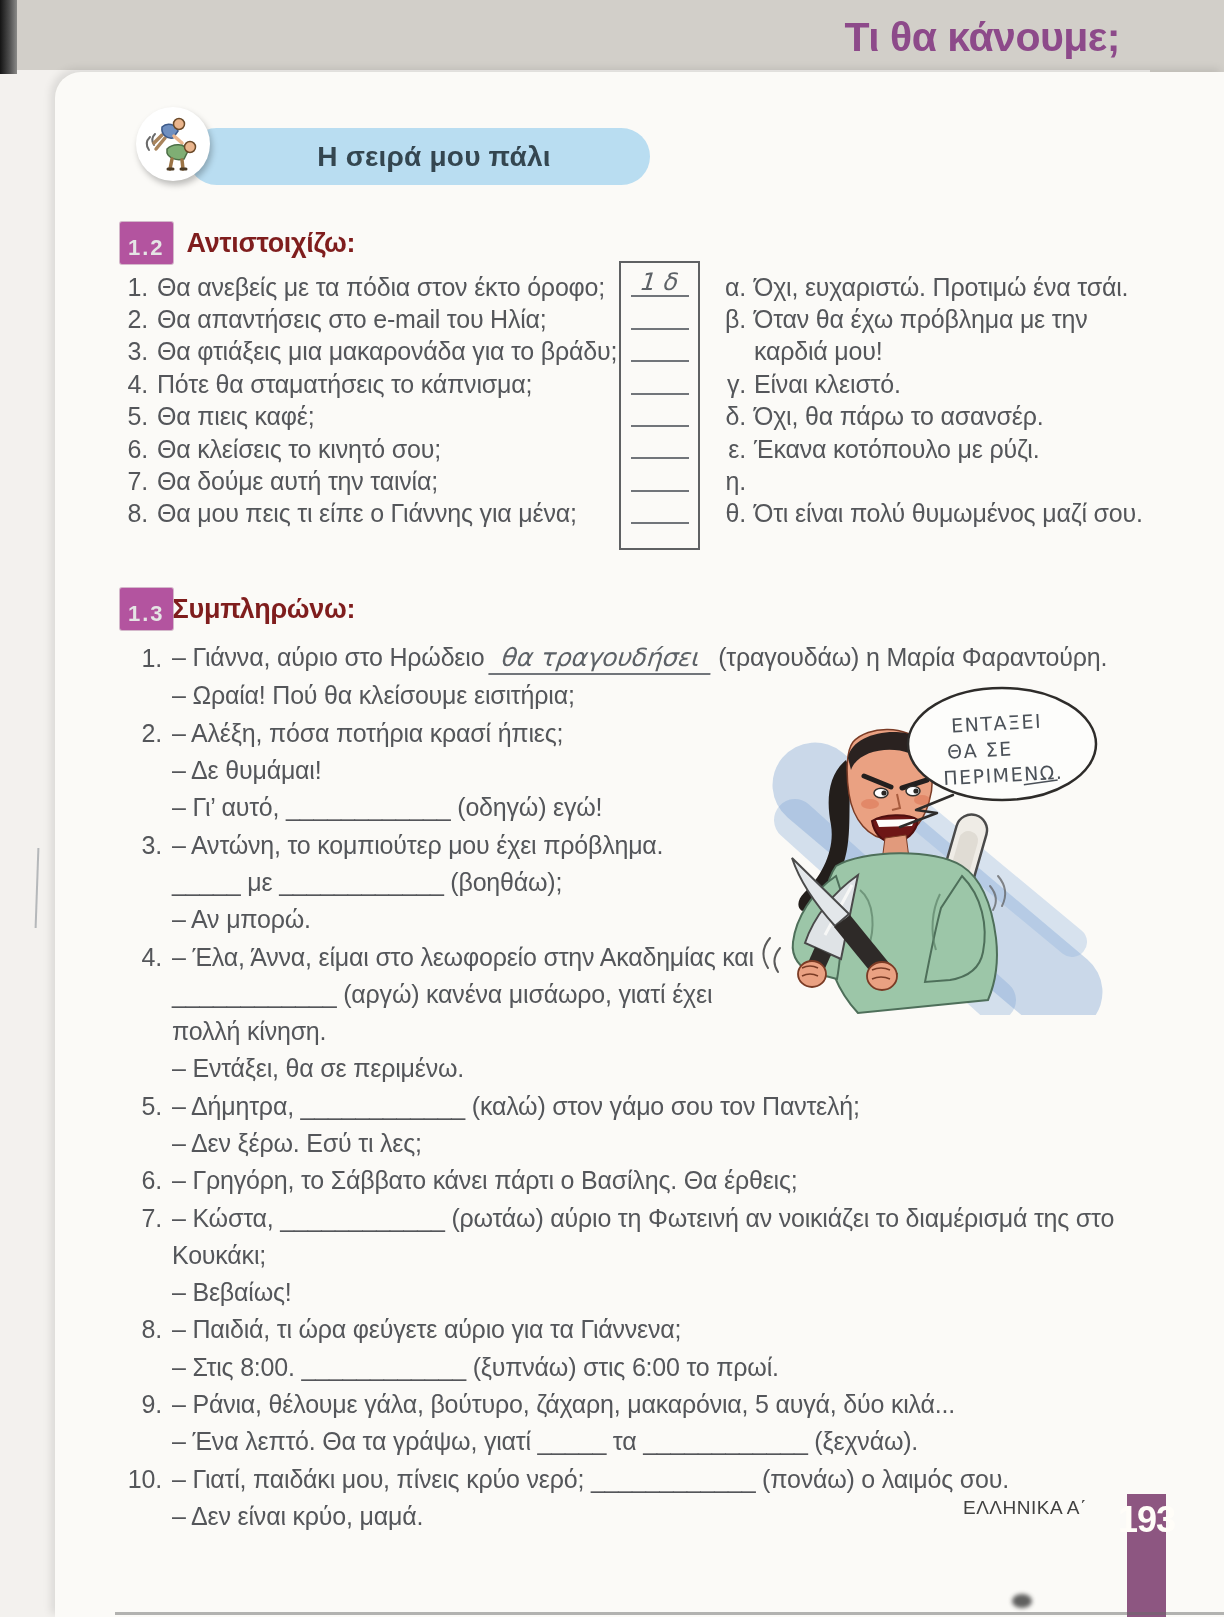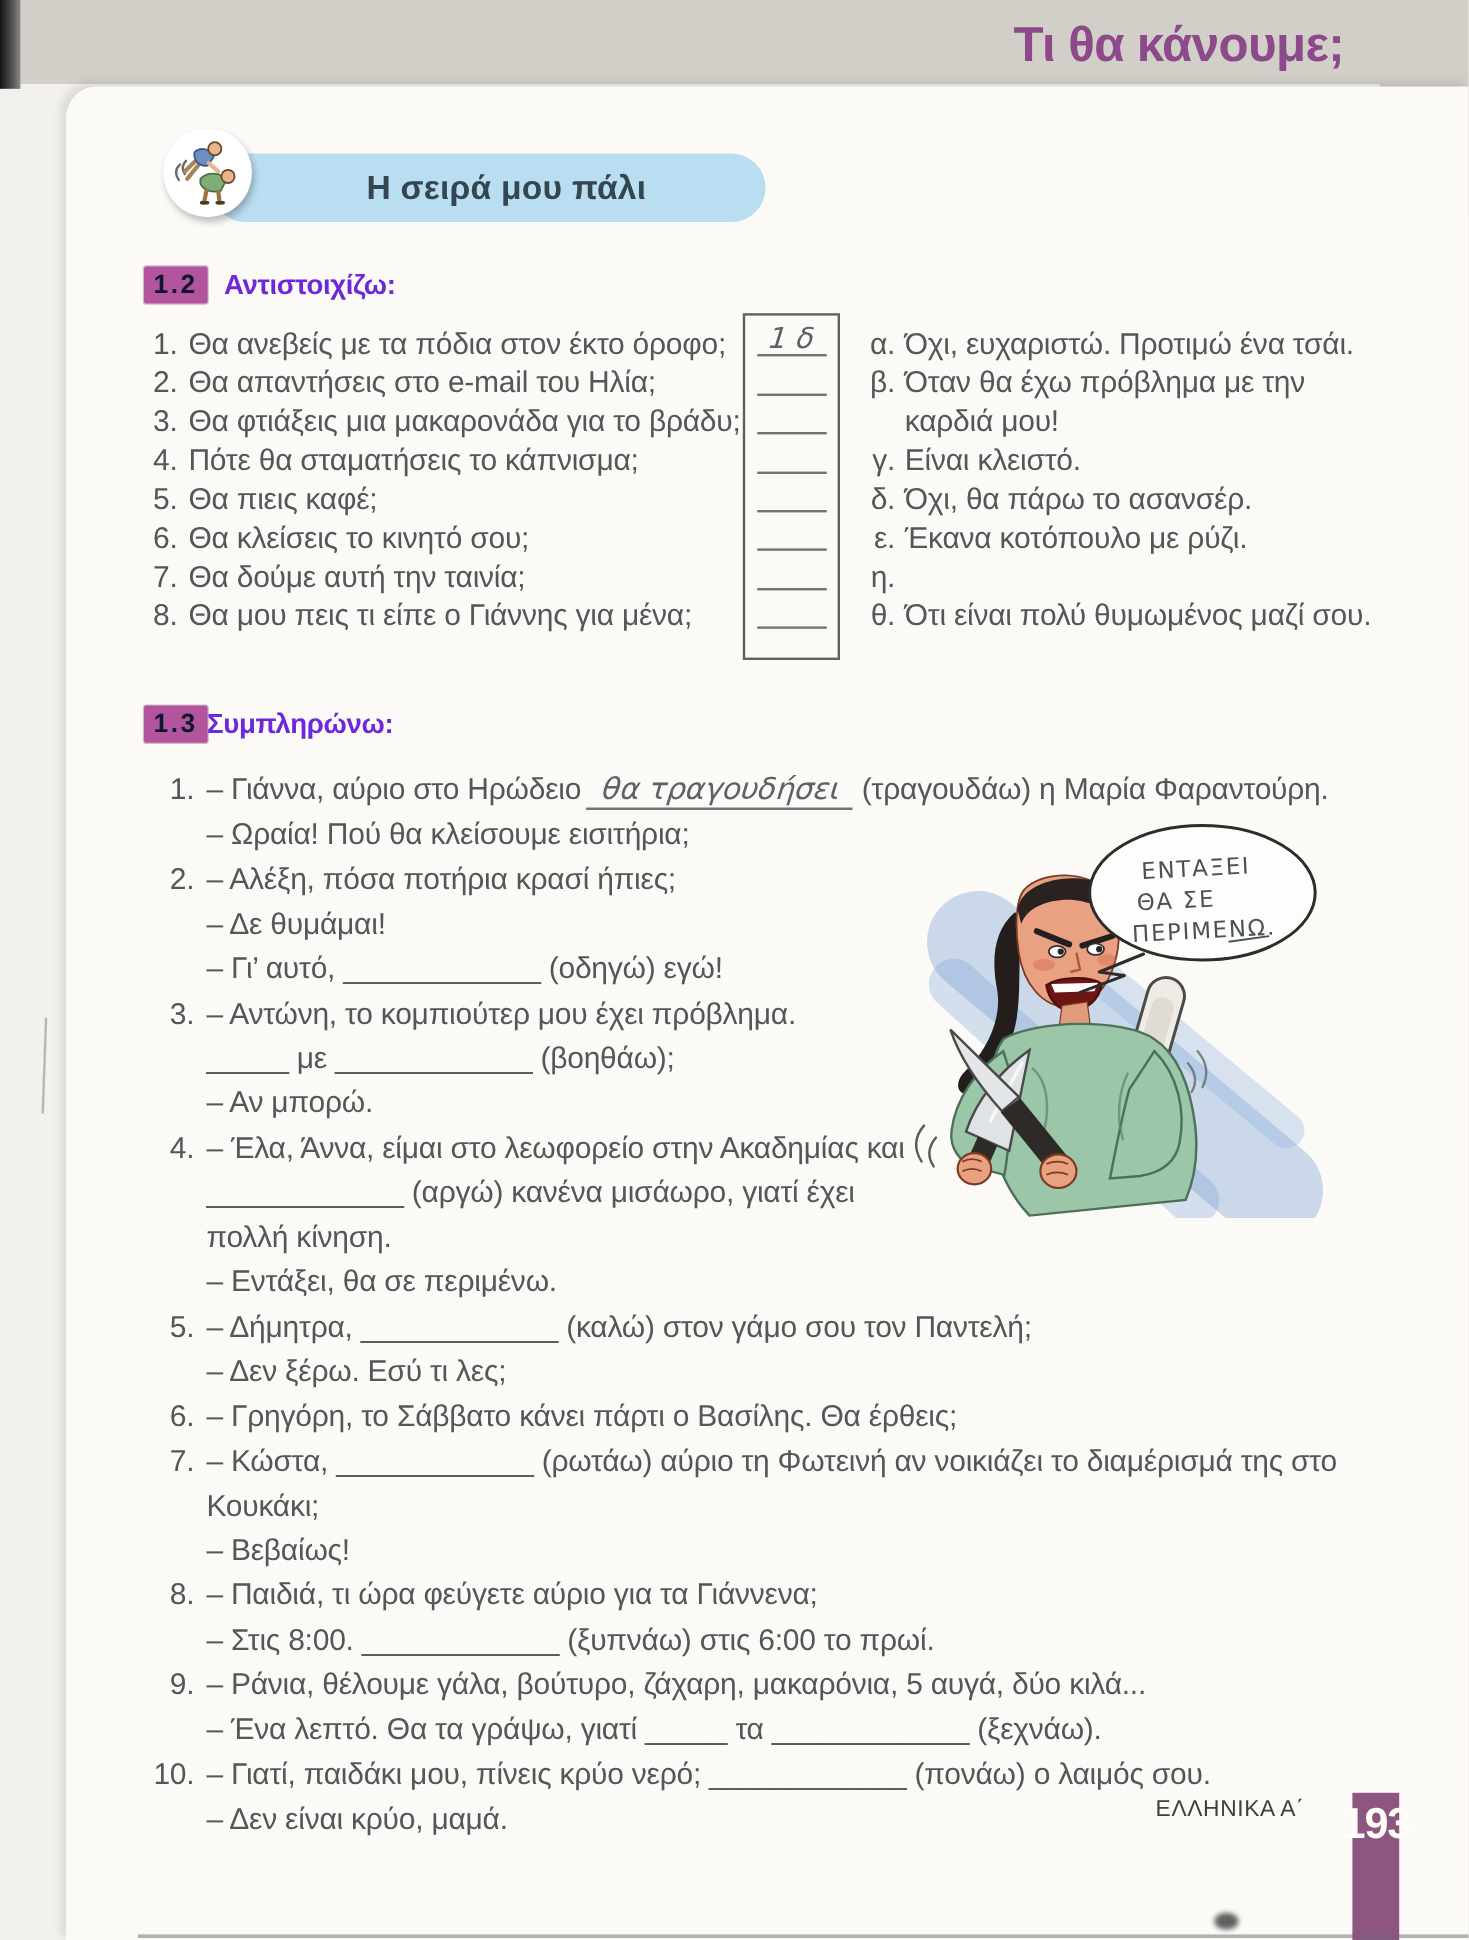--- a/index.html
+++ b/index.html
@@ -13,30 +13,30 @@
   .abs{position:absolute;}
   
   .top-band{left:0;top:0;width:1224px;height:70px;background:var(--band-gray);}
   .right-band{left:1150px;top:70px;width:74px;height:110px;background:var(--band-gray);}
   .left-edge{left:0;top:0;width:17px;height:74px;background:linear-gradient(90deg,#141414,#4e4e4e 55%,#8a8a88);}
   .page{left:55px;top:72px;width:1169px;height:1545px;background:#fbfaf7;
     border-top-left-radius:26px;box-shadow:-4px -3px 8px rgba(0,0,0,.10);}
   .page-title{top:14px;right:104px;font-size:41px;font-weight:bold;letter-spacing:-.5px;
     color:var(--title-purple);}
   
-  .pill{left:176px;top:128px;width:462px;height:57px;background:var(--pill-blue);
+  .pill{left:188px;top:128px;width:462px;height:57px;background:var(--pill-blue);
     border-radius:29px;display:flex;align-items:center;justify-content:center;
     font-size:28px;font-weight:bold;color:var(--pill-text);letter-spacing:.2px;padding-left:30px;box-sizing:border-box;}
   .icon-circle{left:136px;top:107px;width:74px;height:74px;background:#fff;border-radius:50%;
     box-shadow:2px 4px 6px rgba(0,0,0,.25);display:flex;align-items:center;justify-content:center;}
   
-  .ex-badge{display:inline-block;background:var(--badge-magenta);color:#0f172a;
-    font-weight:bold;font-size:22px;letter-spacing:2px;padding:2px 8px 3px;border-radius:2px;
+  .ex-badge{display:inline-block;background:var(--badge-magenta);color:#e5e5e5;
+    font-weight:bold;font-size:22px;letter-spacing:2px;padding:13px 8px 3px;border-radius:2px;
     box-shadow:0 0 0 1px rgba(140,60,120,.35);}
-  .ex-title{font-size:23px;font-weight:bold;color:#6d28d9;letter-spacing:-.3px;}
+  .ex-title{font-size:27px;font-weight:bold;color:#7f1d1d;letter-spacing:-.3px;}
   .hdr12{left:120px;top:222px;display:flex;align-items:center;gap:14px;}
   .hdr13{left:120px;top:588px;display:flex;align-items:center;gap:0;}
   
   .q-list{left:118px;top:271px;width:505px;font-size:25px;letter-spacing:-.2px;}
   .q-row{display:flex;height:32.4px;align-items:center;white-space:nowrap;}
   .q-num{width:30px;text-align:right;margin-right:9px;flex:none;}
   .ans-box{left:619px;top:261px;width:81px;height:289px;border:2px solid #5f6163;box-sizing:border-box;
     display:flex;flex-direction:column;padding-top:2px;}
   .blank-cell{height:32.4px;display:flex;align-items:flex-end;justify-content:center;position:relative;}
   .blank-line{width:58px;border-bottom:2px solid #71757a;height:26px;display:flex;

